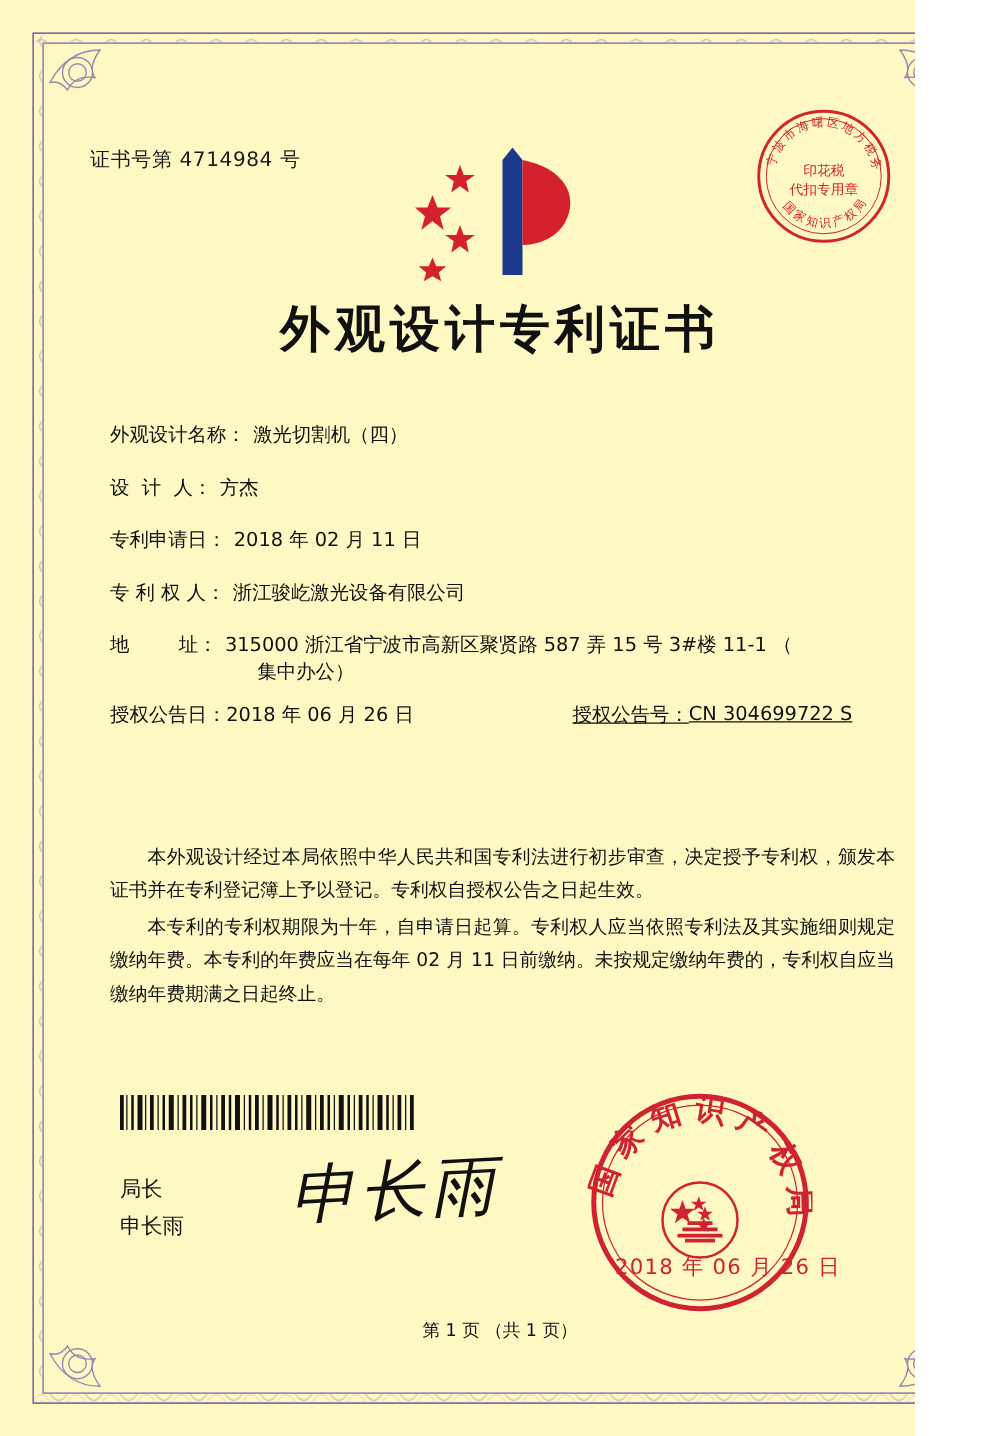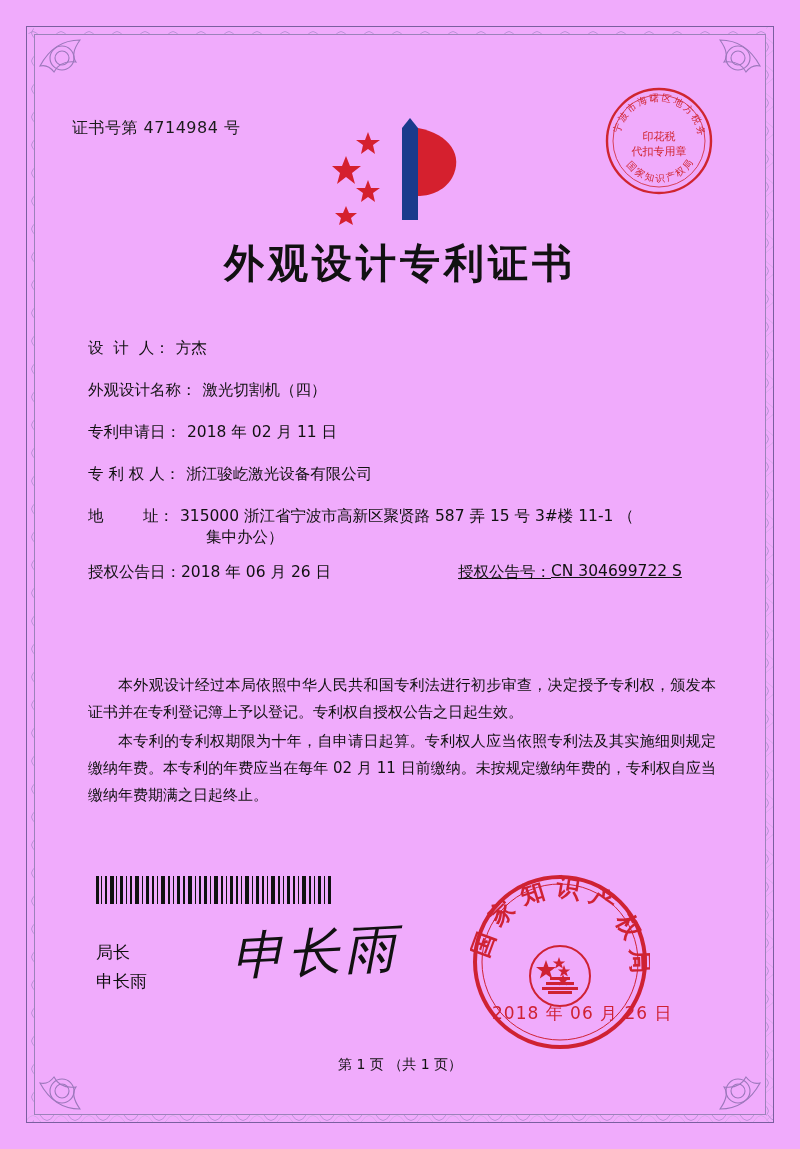--- a/index.html
+++ b/index.html
@@ -5,23 +5,23 @@
   html, body {
     margin: 0;
     padding: 0;
     background: #ffffff;
   }
   body {
     font-family: "Liberation Serif", "DejaVu Serif", serif;
   }
   .page {
     position: relative;
-    width: 800px;
+    width: 732px;
     height: 1149px;
-    background: #f0abfc;
+    background: #fef9c3;
     overflow: hidden;
   }
 
   
   .border-outer {
     position: absolute;
     left: 26px;
     top: 26px;
     width: 748px;
     height: 1097px;
@@ -270,27 +270,27 @@
     <text font-size="9.5" fill="#d02530" font-family="DejaVu Sans, sans-serif" letter-spacing="2">
       <textPath href="#arcBot" startOffset="12%">国家知识产权局</textPath>
     </text>
   </svg>
 
   <div class="title">外观设计专利证书</div>
 
   <div class="fields">
 
     <div class="row">
+      <span class="lab">外观设计名称：</span>
+      <span class="val">激光切割机（四）</span>
+    </div>
+
+    <div class="row">
       <span class="lab">设  计  人：</span>
       <span class="val">方杰</span>
-    </div>
-
-    <div class="row">
-      <span class="lab">外观设计名称：</span>
-      <span class="val">激光切割机（四）</span>
     </div>
 
 
     <div class="row">
       <span class="lab">专利申请日：</span>
       <span class="val">2018 年 02 月 11 日</span>
     </div>
 
     <div class="row">
       <span class="lab">专 利 权 人：</span>

